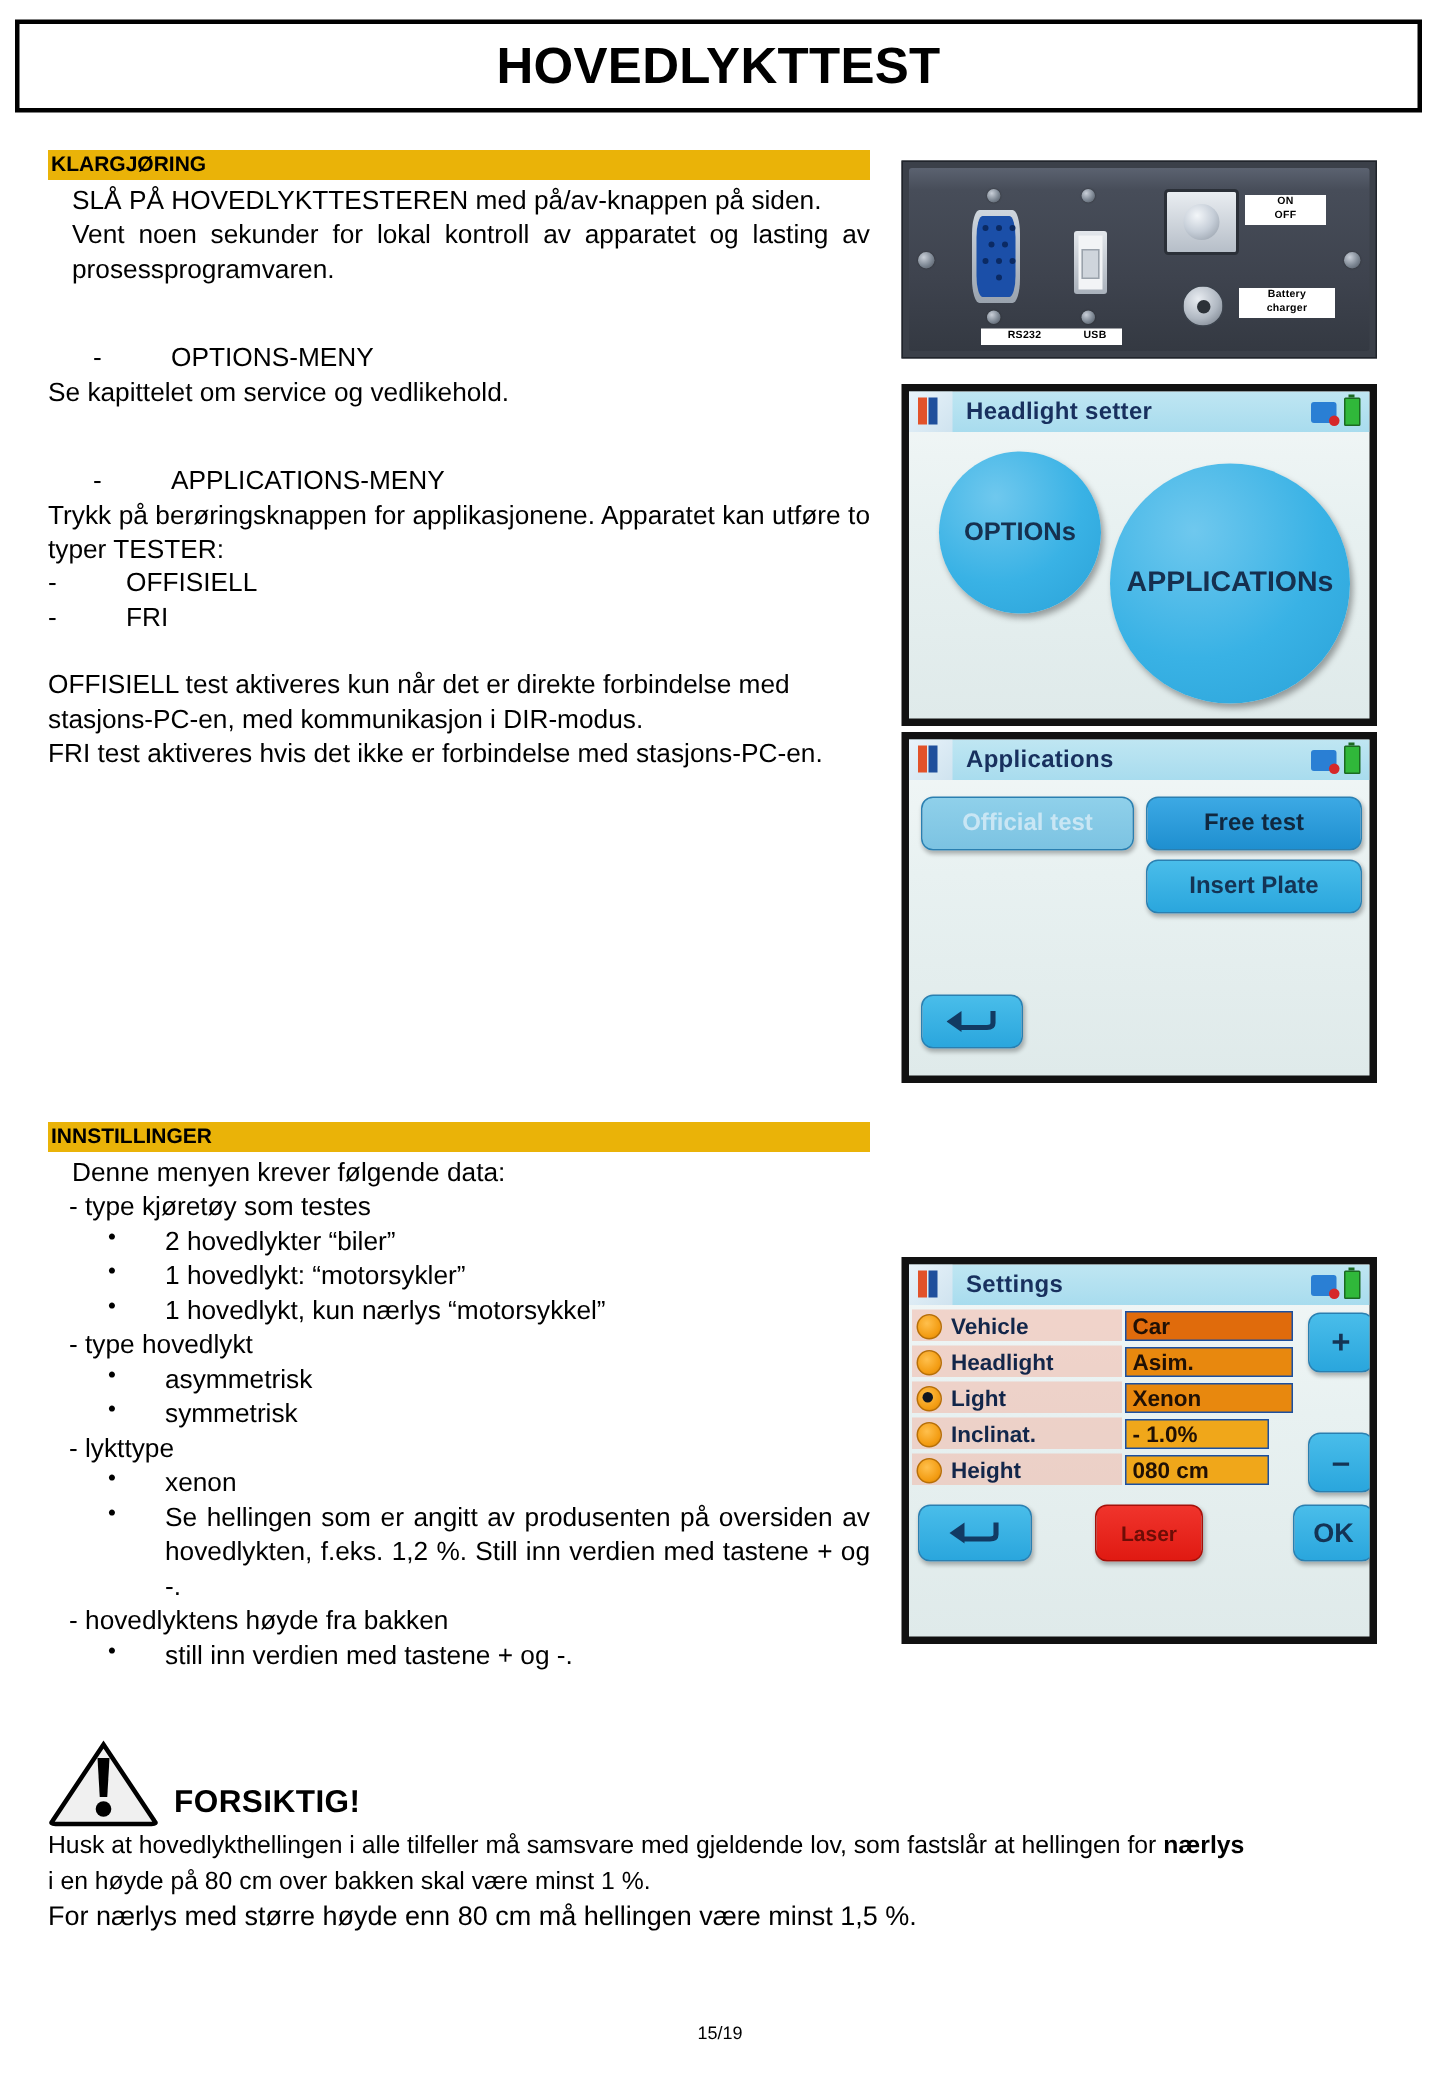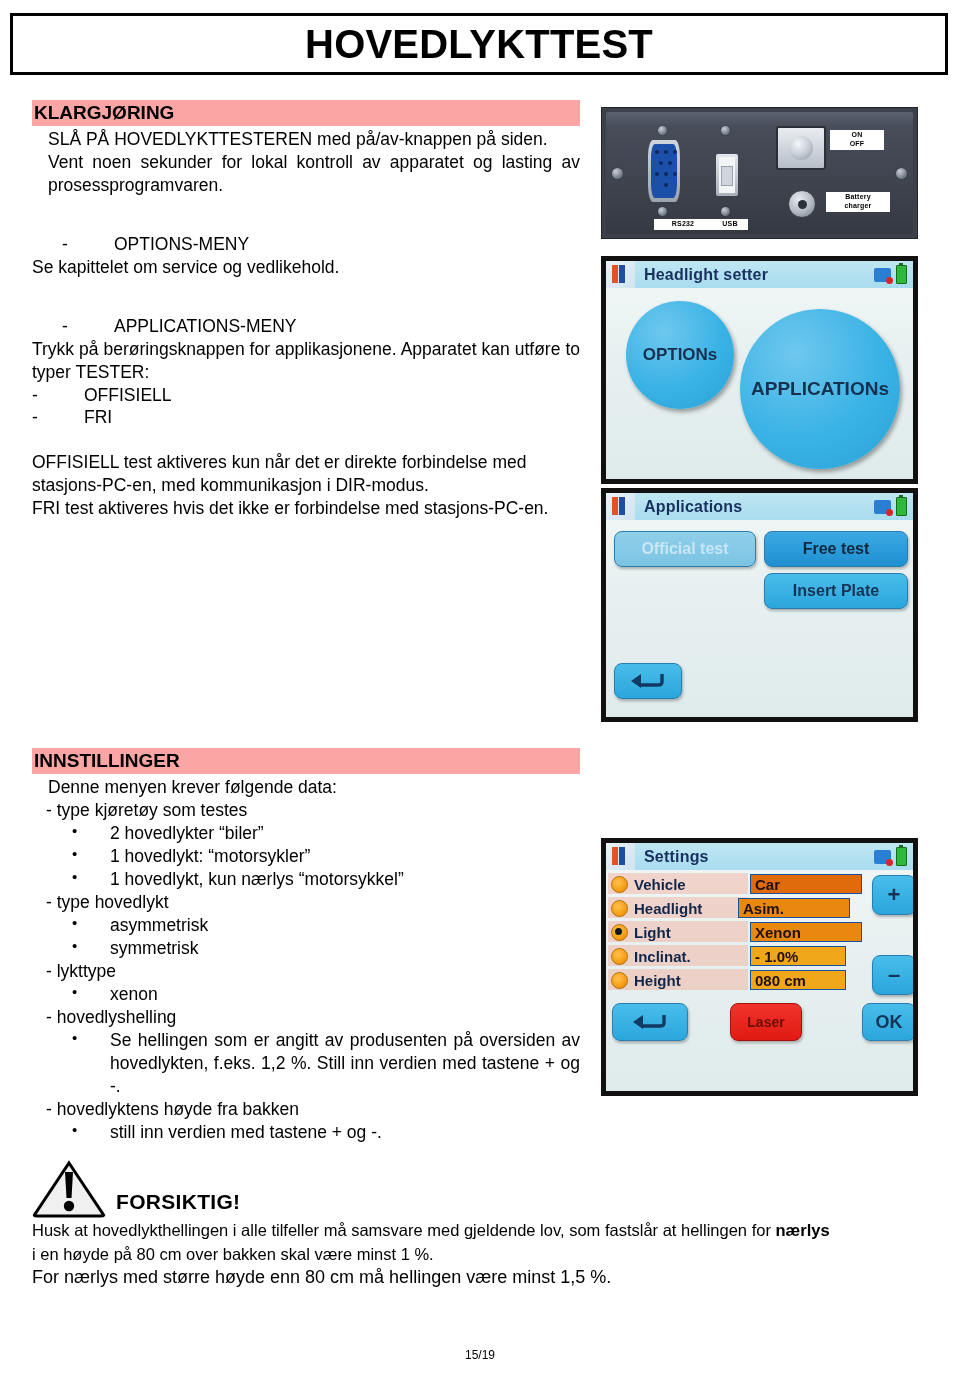--- a/index.html
+++ b/index.html
@@ -23,35 +23,35 @@
     top: 13px;
     width: 938px;
     height: 62px;
     border: 3px solid #000;
     box-sizing: border-box;
     display: flex;
     align-items: center;
     justify-content: center;
   }
   .title-text {
-    font-size: 40px;
+    font-size: 34px;
     font-weight: bold;
     letter-spacing: .2px;
   }
 
   
   .left-col {
     position: absolute;
     left: 32px;
     top: 100px;
     width: 548px;
   }
   .section-head {
-    background: #fca5a5;
-    font-size: 19px;
+    background: #eab308;
+    font-size: 14px;
     font-weight: bold;
     padding: 1px 2px 2px 2px;
     margin: 0 0 2px 0;
     line-height: 1.22;
   }
   .body-txt {
     font-size: 17.5px;
     line-height: 1.31;
     margin: 0;
     padding-left: 16px;
@@ -440,21 +440,20 @@
     <li class="bullet-item">1 hovedlykt: “motorsykler”</li>
     <li class="bullet-item">1 hovedlykt, kun nærlys “motorsykkel”</li>
 
     <li class="lvl1">- type hovedlykt</li>
     <li class="bullet-item">asymmetrisk</li>
     <li class="bullet-item">symmetrisk</li>
 
     <li class="lvl1">- lykttype</li>
     <li class="bullet-item">xenon</li>
 
-    <li class="lvl1">- hovedlyshelling</li>
     <li class="bullet-item just">Se hellingen som er angitt av produsenten på oversiden av hovedlykten, f.eks. 1,2 %. Still inn verdien med tastene + og -.</li>
 
     <li class="lvl1">- hovedlyktens høyde fra bakken</li>
     <li class="bullet-item">still inn verdien med tastene + og -.</li>
   </ul>
 </div>
 
 <div class="photo-panel">
   <div class="pp-inner">
     <div class="screw" style="left:6px; top:56px;"></div>
@@ -579,21 +578,21 @@
     <div class="set-row" style="top:102px;">
       <span class="radio"></span>
       <span class="set-label">Inclinat.</span>
     </div>
     <div class="set-row" style="top:126px;">
       <span class="radio"></span>
       <span class="set-label">Height</span>
     </div>
 
     <div class="set-value" style="left:144px; top:31px; width:112px; background:#e06b0c;">Car</div>
-    <div class="set-value" style="left:132px; top:55px; width:112px; background:#e8880e;">Asim.</div>
+    <div class="set-value" style="left:144px; top:55px; width:112px; background:#e8880e;">Asim.</div>
     <div class="set-value" style="left:144px; top:79px; width:112px; background:#e8880e;">Xenon</div>
     <div class="set-value" style="left:144px; top:103px; width:96px; background:#f0a71a;">- 1.0%</div>
     <div class="set-value" style="left:144px; top:127px; width:96px; background:#f0a71a;">080 cm</div>
 
     <div class="rect-btn btn-blue" style="left:266px; top:32px; width:42px; height:38px; font-size:22px;">
       <span>+</span>
     </div>
     <div class="rect-btn btn-blue" style="left:266px; top:112px; width:42px; height:38px; font-size:22px;">
       <span>–</span>
     </div>

